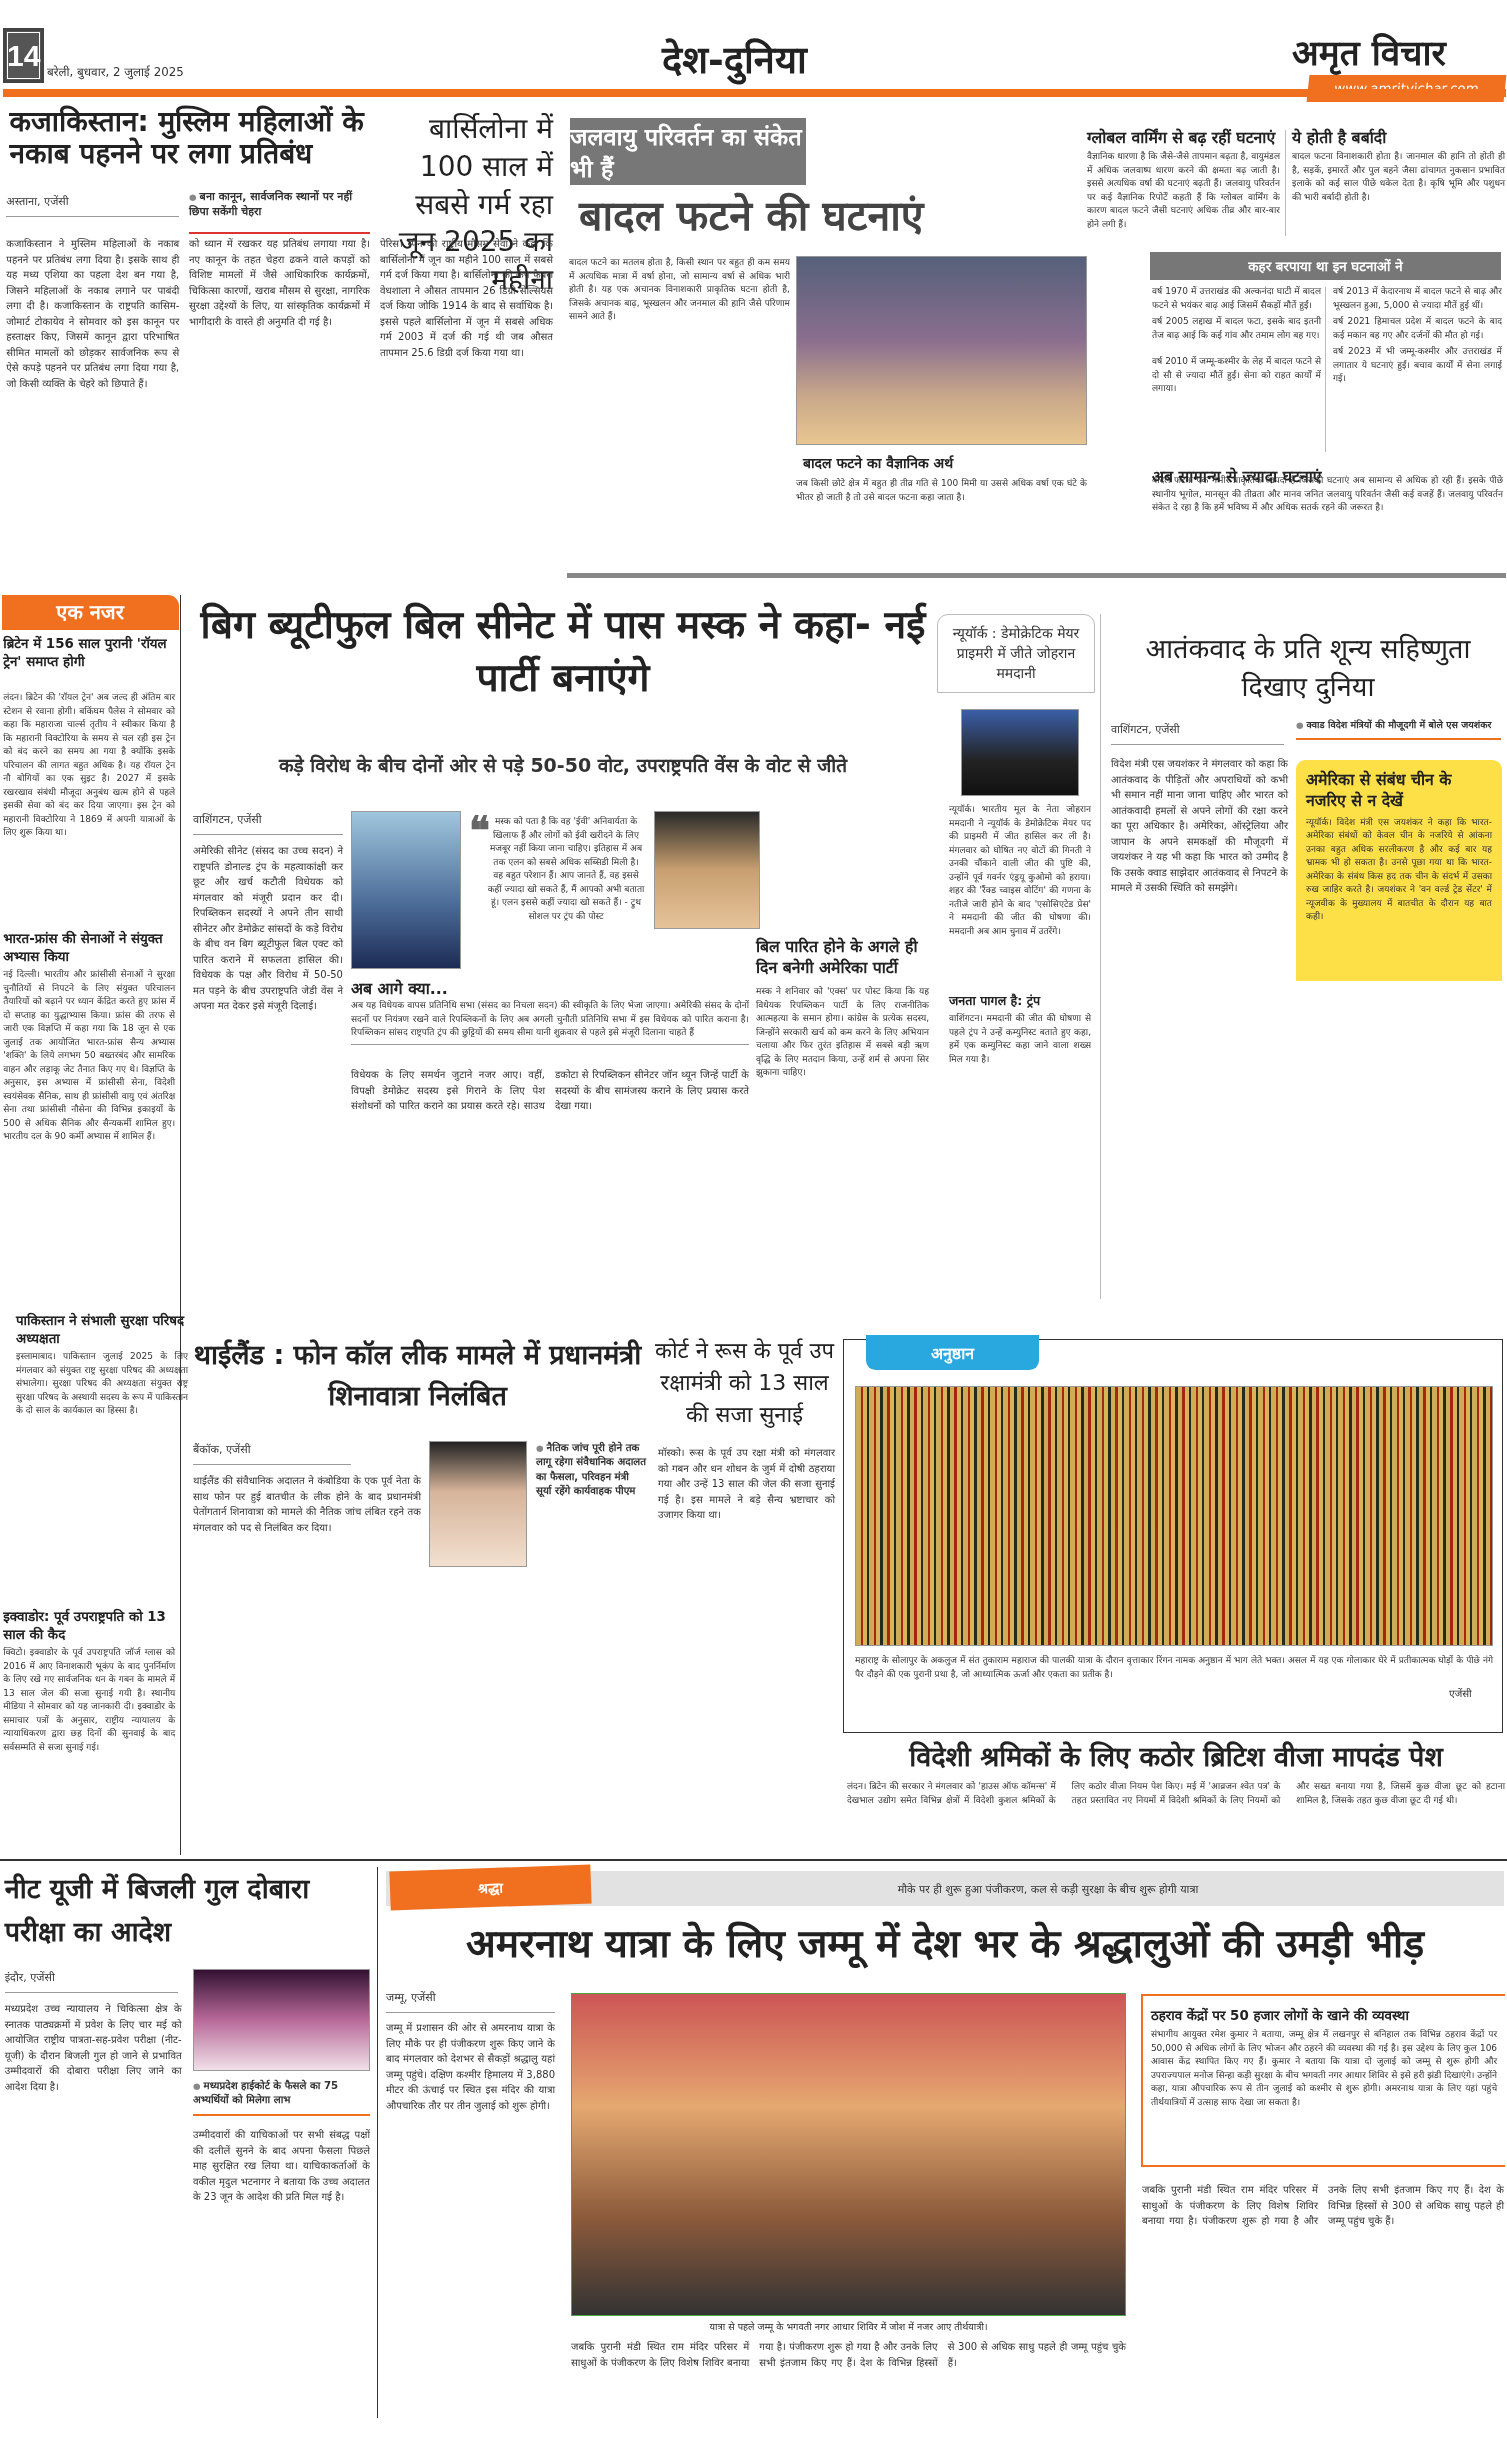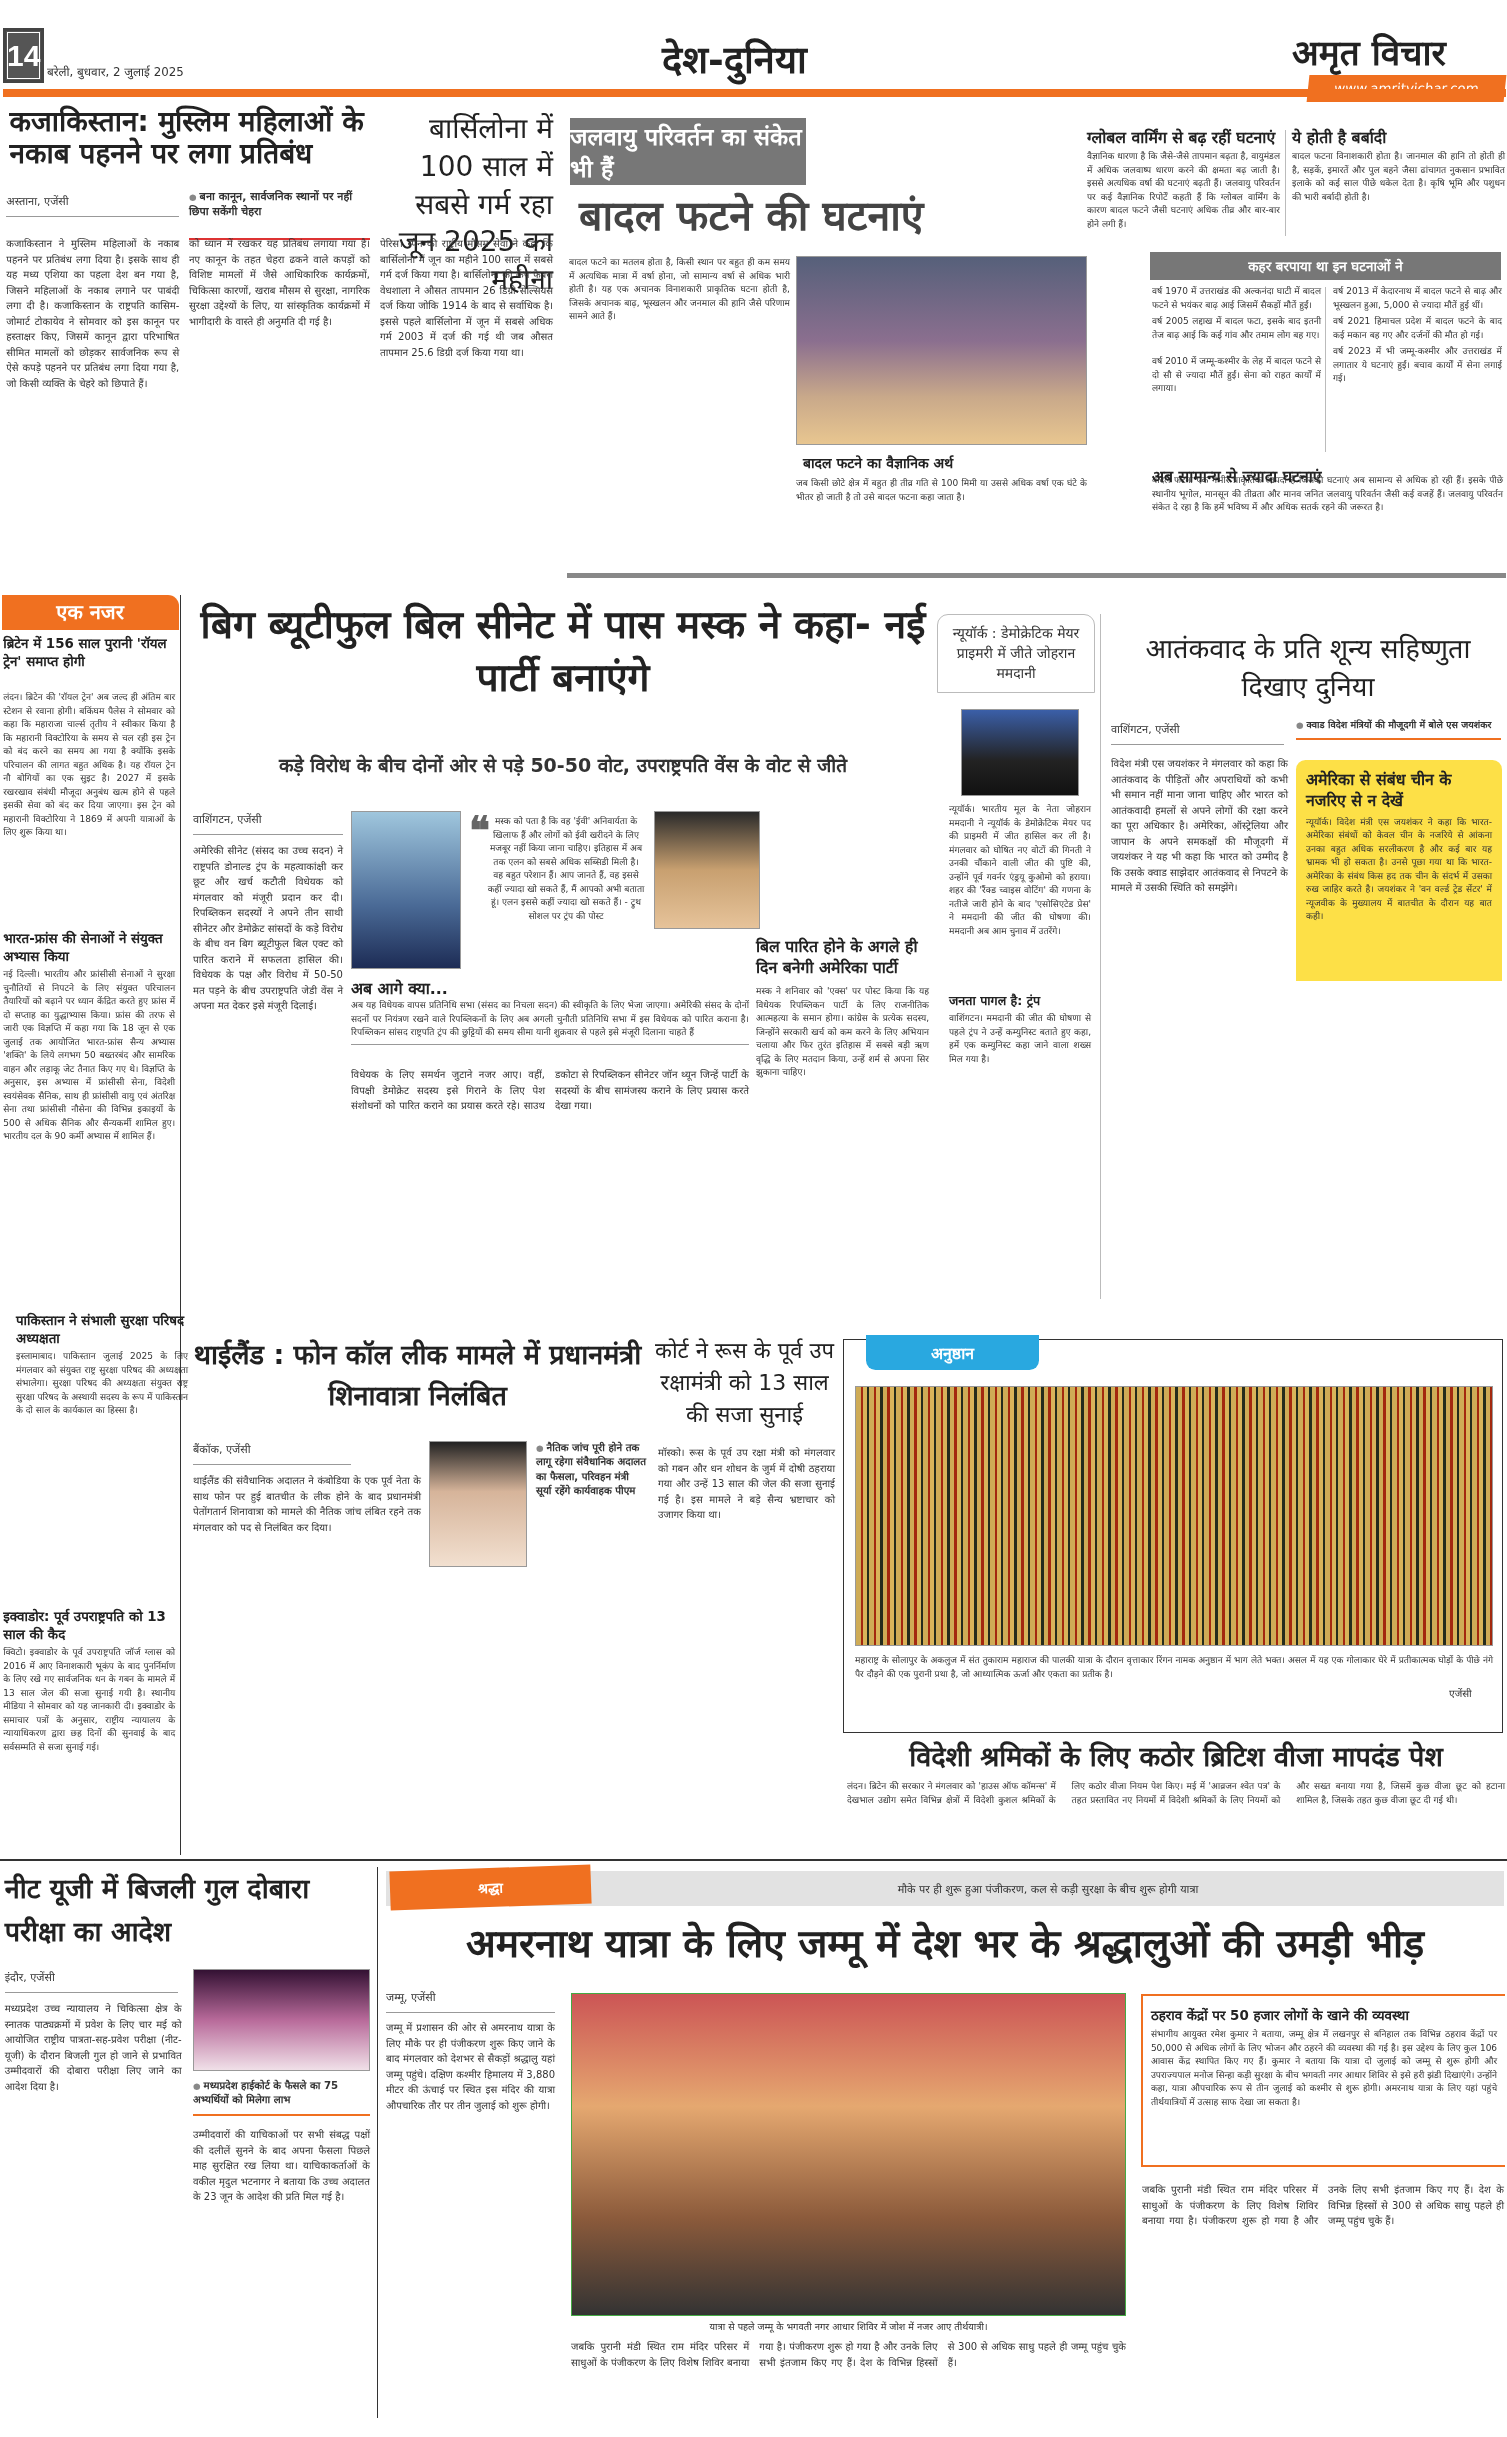--- a/index.html
+++ b/index.html
@@ -10,21 +10,21 @@
 .mast-sec{left:662px;top:31.5px;font:bold 38px "DejaVu Sans",sans-serif;color:#222}
 .mast-logo{left:1292px;top:28px;font:bold 35px "DejaVu Sans",sans-serif;color:#222}
 .mast-url{left:1308px;top:75px;width:197px;height:27px;background:#f07020;color:#fff;font-size:13.4px;display:flex;align-items:center;justify-content:center;transform:skewX(-6deg)}
 .mast-bar{left:3.2px;top:89px;width:1503px;height:7.9px;background:#f07020}
 .h1{font-weight:bold;line-height:1.15;color:#222}
 .body{font-size:10px;line-height:1.55;color:#333;text-align:justify}
 .body.small{font-size:9px;line-height:1.5}
 .dateline{font-size:11px;color:#333;border-bottom:1.6px solid #999;padding-bottom:7.9px}
 .bullet{font-size:11px;font-weight:bold;color:#333;line-height:1.4}
 .bullet::before{content:"● ";color:#888;font-size:8.7px}
-.redrule{border-bottom:2.4px solid #d33;padding-bottom:18px}
+.redrule{border-bottom:2.4px solid #d33;padding-bottom:12px}
 .orule{border-bottom:2.4px solid #f07020;padding-bottom:6.3px}
 .graybox{background:#777;color:#fff}
 .photo{background:linear-gradient(135deg,#8aa,#456);border:0.8px solid #999}
 .vline{background:#bbb;width:0.8px}
 .sidebar-tag{background:#f07020;color:#fff;font-weight:bold;border-radius:0 11px 0 0;text-align:center}
 .box{border:1.6px solid #333}
 </style>
 </head>
 <body>
 

